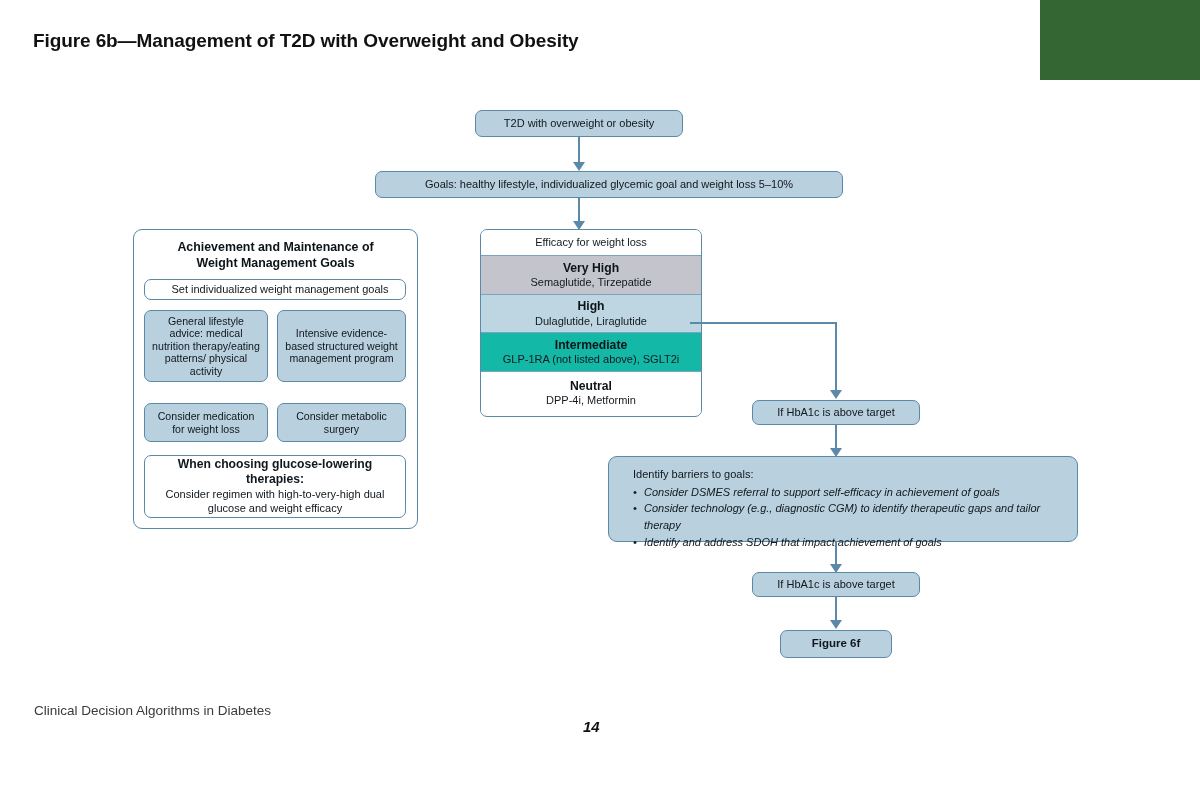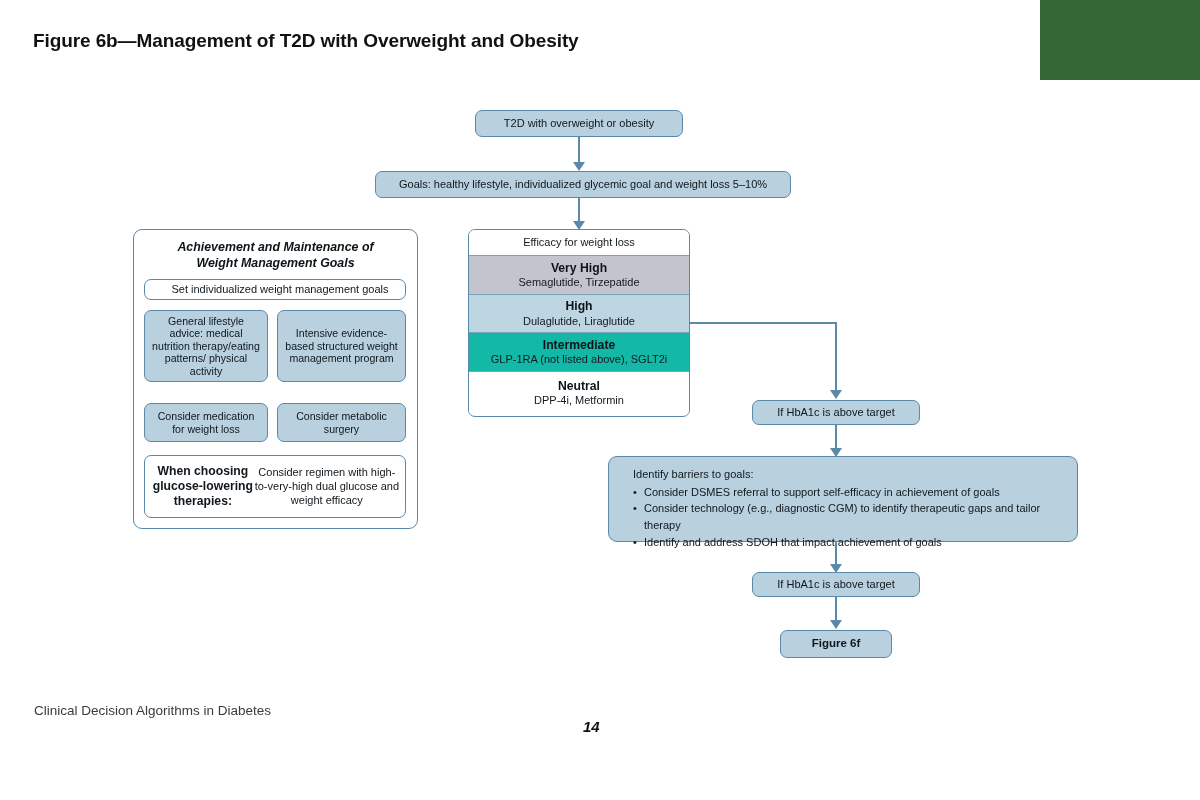--- a/index.html
+++ b/index.html
@@ -61,21 +61,21 @@
 
   
   .panel{
     position:absolute; box-sizing:border-box;
     border:1.8px solid #5a89aa; border-radius:9px;
     background:#ffffff;
   }
   .panel-title{
     position:absolute; left:0; right:0; top:10px;
     text-align:center; font-size:12.4px; font-weight:bold;
-    line-height:1.28; color:#0d1418;font-style:italic;
+    line-height:1.28; color:#0d1418;
   }
 
   
   .eff-table{
     position:absolute; box-sizing:border-box;
     border:1.8px solid #5a89aa; border-radius:7px;
     background:#ffffff; overflow:hidden;
   }
   .eff-row{
     box-sizing:border-box; width:100%;
@@ -91,66 +91,66 @@
 
   
   .barriers{
     position:absolute; box-sizing:border-box;
     border:1.8px solid #5a89aa; border-radius:9px;
     background:#b9d0de;
     padding:9px 12px 8px 12px;
     font-size:11px; color:#10171d; line-height:1.52;
   }
   .barriers .lead{ margin:0 0 1px 0; }
-  .barriers ul{ margin:0; padding:0; list-style:none; }
+  .barriers ul{ margin:0; padding:0; list-style:none;font-style:italic; }
   .barriers li{ position:relative; padding-left:11px; }
   .barriers li:before{
     content:"\2022"; position:absolute; left:0; top:0;
   }
 </style>
 </head>
 <body>
 
 <div id="stage">
 
   <div class="green-block"></div>
 
   <div class="page-title">Figure 6b—Management of T2D with Overweight and Obesity</div>
 
   <div class="node" style="left:475px;top:110px;width:208px;height:27px;">T2D with overweight or obesity</div>
 
   <div class="conn v" style="left:578px;top:137px;height:27px;"></div>
   <div class="arrow-down" style="left:573px;top:162px;"></div>
 
-  <div class="node" style="left:375px;top:171px;width:416px;height:27px;">Goals: healthy lifestyle, individualized glycemic goal and weight loss 5–10%</div>
+  <div class="node" style="left:375px;top:171px;width:468px;height:27px;">Goals: healthy lifestyle, individualized glycemic goal and weight loss 5–10%</div>
 
   <div class="conn v" style="left:578px;top:198px;height:26px;"></div>
   <div class="arrow-down" style="left:573px;top:221px;"></div>
 
   <div class="panel" style="left:133px;top:229px;width:285px;height:300px;">
     <div class="panel-title">
       <span>Achievement and Maintenance of</span><br>
       <span>Weight Management Goals</span>
     </div>
   </div>
 
   <div class="node white" style="left:144px;top:279px;width:262px;height:21px;padding-left:16px;">Set individualized weight management goals</div>
 
   <div class="node" style="left:144px;top:310px;width:124px;height:72px;font-size:10.6px;">General lifestyle advice: medical nutrition therapy/eating patterns/ physical activity</div>
   <div class="node" style="left:277px;top:310px;width:129px;height:72px;font-size:10.6px;">Intensive evidence-based structured weight management program</div>
 
   <div class="node" style="left:277px;top:403px;width:129px;height:39px;font-size:10.6px;">Consider metabolic surgery</div>
   <div class="node" style="left:144px;top:403px;width:124px;height:39px;font-size:10.6px;">Consider medication for weight loss</div>
 
-  <div class="node white" style="left:144px;top:455px;width:262px;height:63px;flex-direction:row;">
+  <div class="node white" style="left:144px;top:455px;width:262px;height:63px;flex-direction:column;">
     <div style="font-size:12.2px;font-weight:bold;line-height:1.22;">When choosing glucose-lowering therapies:</div>
     <div style="font-size:11px;line-height:1.25;margin-top:1px;">Consider regimen with high-to-very-high dual glucose and weight efficacy</div>
   </div>
 
-  <div class="eff-table" style="left:468px;top:229px;width:222px;height:188px;">
+  <div class="eff-table" style="left:480px;top:229px;width:222px;height:188px;">
     <div class="eff-row" style="height:26px;background:#ffffff;">
       <div class="eff-head">Efficacy for weight loss</div>
     </div>
     <div class="eff-row" style="height:39px;background:#c4c4cd;">
       <div class="eff-label">Very High</div>
       <div class="eff-items">Semaglutide, Tirzepatide</div>
     </div>
     <div class="eff-row" style="height:38px;background:#bed5e2;">
       <div class="eff-label">High</div>
       <div class="eff-items">Dulaglutide, Liraglutide</div>

